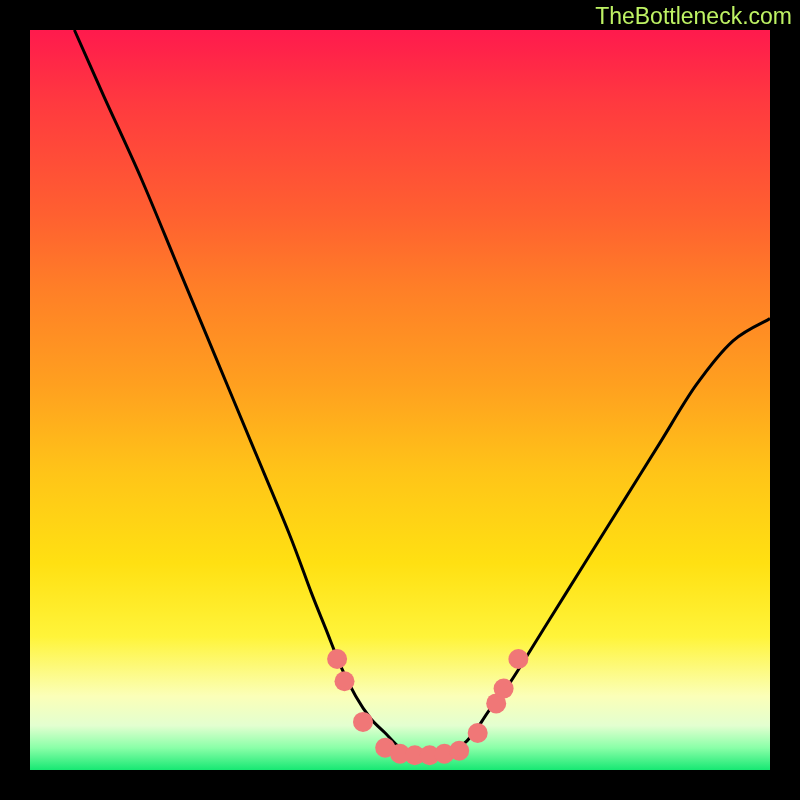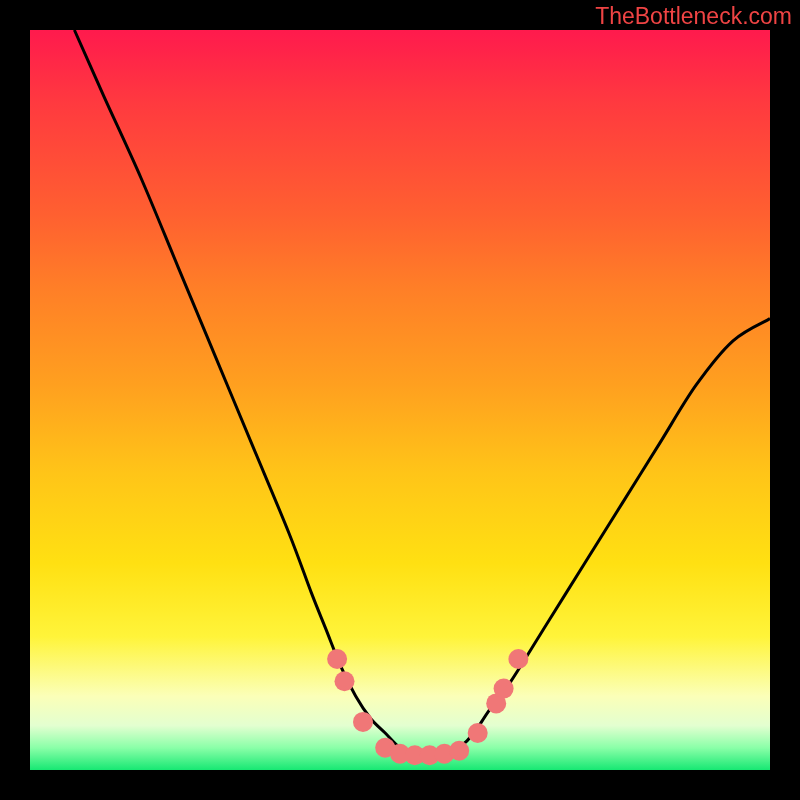--- a/index.html
+++ b/index.html
@@ -38,21 +38,21 @@
       #fbffb8 90%,
       #e3ffd0 94%,
       #8affa8 97%,
       #17e873 100%
     );
   }
   .watermark {
     position: absolute;
     top: 3px;
     right: 8px;
-    color: #ef4444;
+    color: #bef264;
     font-size: 23px;
     font-weight: 400;
     letter-spacing: 0px;
     z-index: 5;
     text-align: right;
   }
   svg.curve {
     position: absolute;
     left: 0;
     top: 0;

